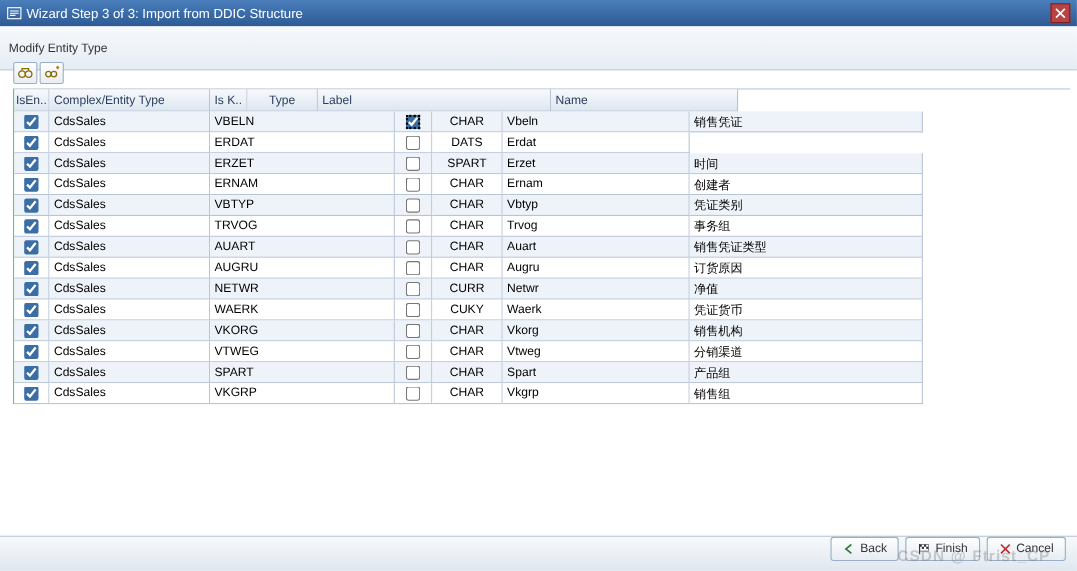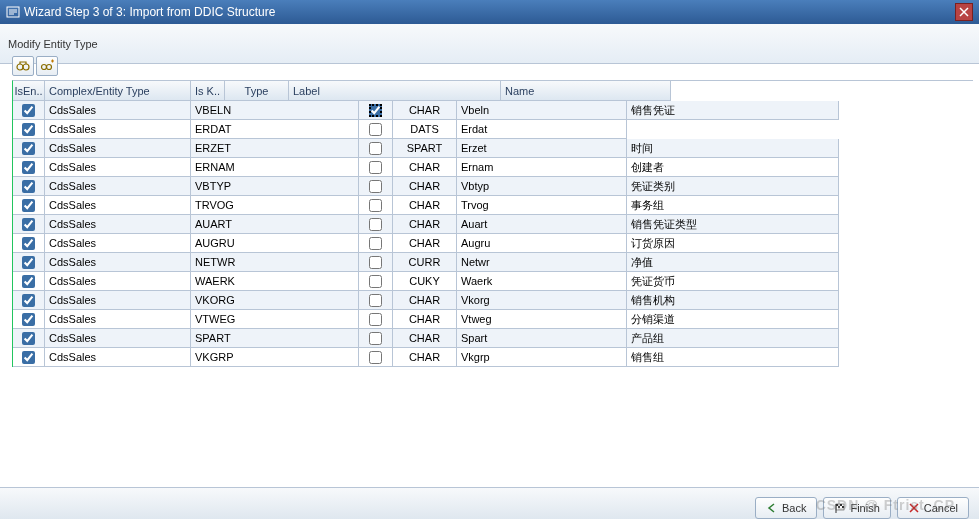--- a/index.html
+++ b/index.html
@@ -27,21 +27,21 @@
 .c-entity { width: 146px; }
 .c-abap { width: 168px; }
 .c-isk { width: 34px; justify-content: center; padding: 0; }
 .c-type { width: 64px; justify-content: center; }
 .c-name { width: 170px; }
 .c-label { width: 212px; }
 
 input[type=checkbox] { width: 13px; height: 13px; accent-color: #3a6ea5; cursor: pointer; }
 .key-sel { outline: 2px dotted #000; outline-offset: -2px; }
 
-.footer { position: absolute; bottom: 0; left: 0; right: 0; height: 32px; background: linear-gradient(to bottom,#f7f9fb,#dfe7ef); border-top: 1px solid #b8c5d6; display: flex; justify-content: flex-end; align-items: flex-end; padding-right: 10px; gap: 6px; }
+.footer { position: absolute; bottom: 0; left: 0; right: 0; height: 32px; background: linear-gradient(to bottom,#f7f9fb,#dfe7ef); border-top: 1px solid #b8c5d6; display: flex; justify-content: flex-end; align-items: flex-start; padding-right: 10px; gap: 6px; }
 .btn { height: 22px; padding: 0 10px; background: linear-gradient(to bottom,#fefefe,#e7edf3); border: 1px solid #9aaec5; border-radius: 3px; display: flex; align-items: center; gap: 4px; cursor: pointer; color: #333; }
 .btn-ico { width: 12px; height: 12px; display: inline-flex; align-items: center; justify-content: center; }
 
 .watermark { position: absolute; right: 24px; bottom: 6px; font-size: 14px; color: rgba(120,120,120,.35); pointer-events: none; letter-spacing: 1px; font-weight: bold; }
 </style>
 </head>
 <body>
 
 <div class="titlebar">
   <span class="titlebar-icon">

